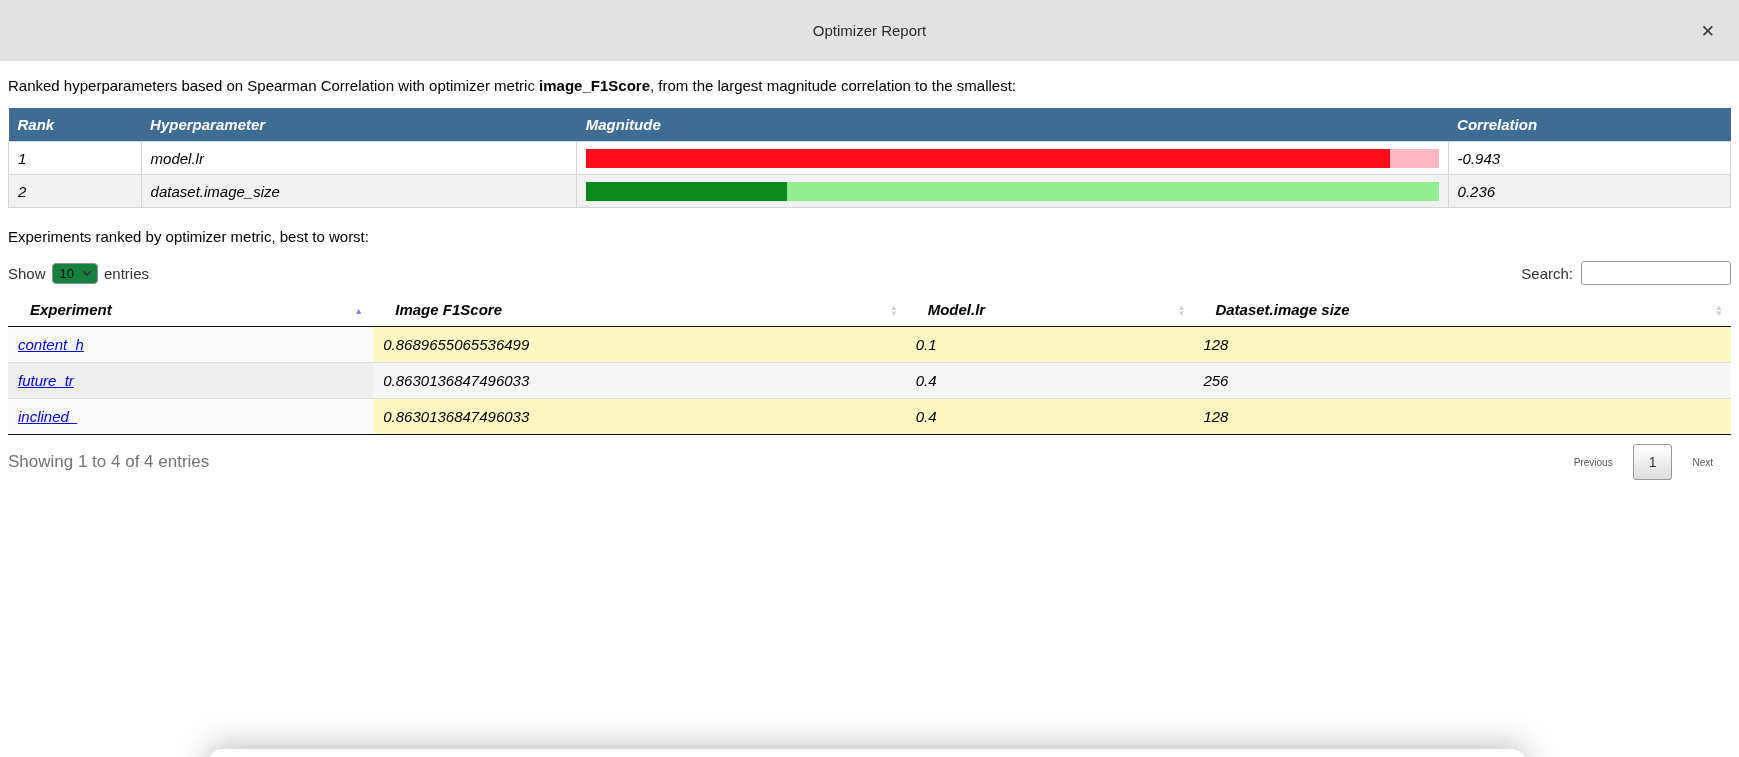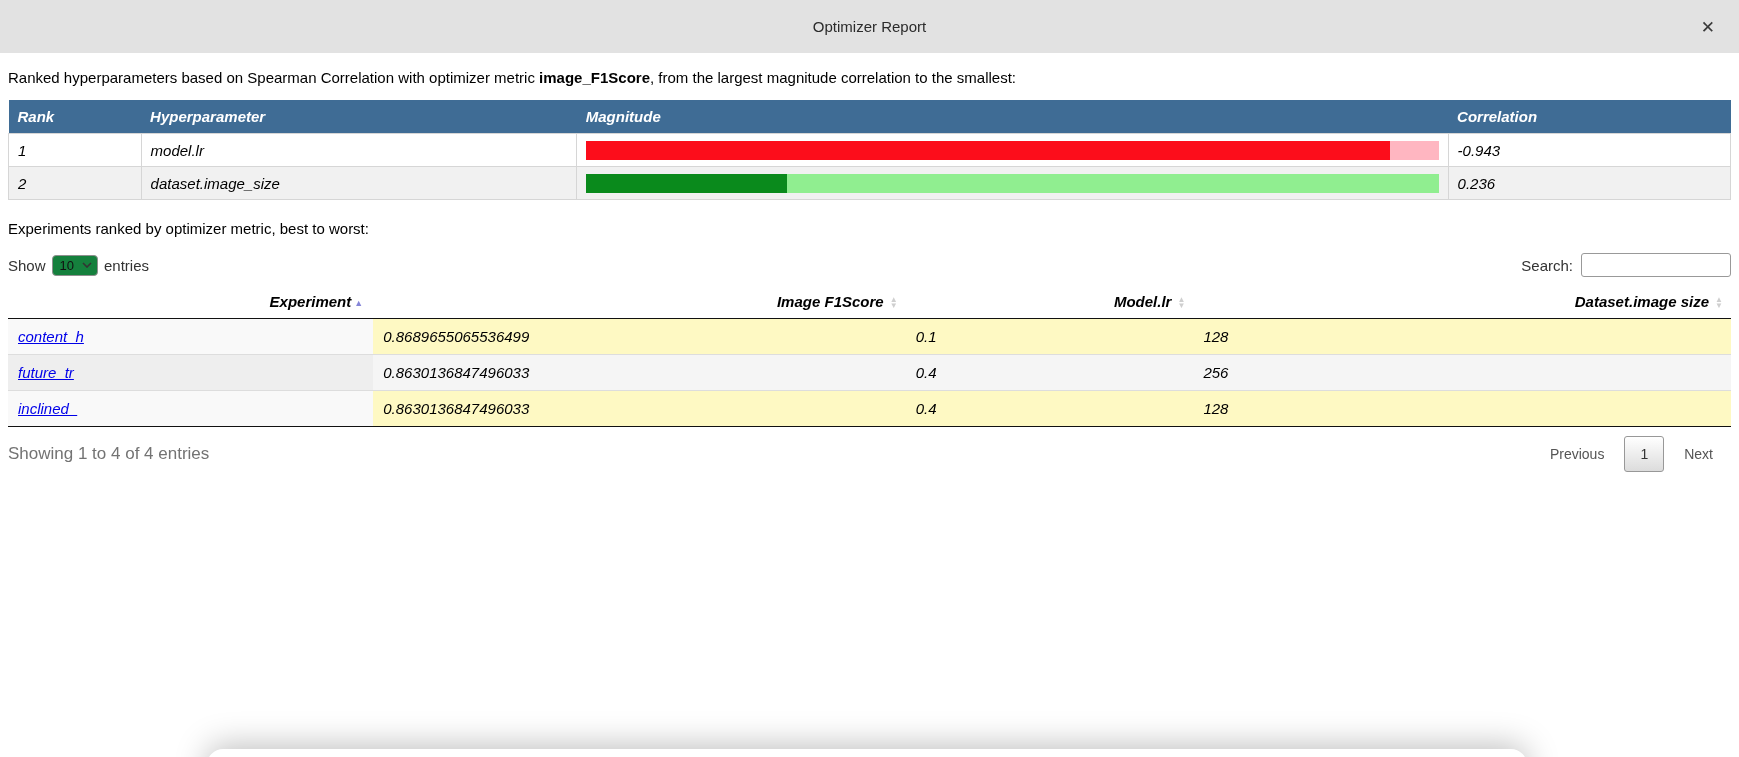--- a/index.html
+++ b/index.html
@@ -7,21 +7,21 @@
   body {
     font-family: "Liberation Sans", sans-serif;
     font-size: 15px;
     color: #000;
     background: #fff;
     position: relative;
   }
   
   .titlebar {
     position: relative;
-    height: 53px;
+    height: 61px;
     background: #e2e2e2;
     display: flex;
     align-items: center;
     justify-content: center;
   }
   .titlebar-title { font-size: 15px; color: #2b2b2b; }
   .close-btn {
     position: absolute;
     right: 24px;
     top: 50%;
@@ -91,21 +91,21 @@
     font-size: 14px;
     padding: 0 6px;
     outline: none;
   }
 
   
   .exp-table { margin-top: 10px; border-bottom: 1px solid #111; }
   .exp-table thead th {
     position: relative;
     font-weight: 700;
-    text-align: right;
+    text-align: left;
     padding: 6px 22px 8px 22px;
     border-bottom: 1px solid #111;
     font-size: 15px;
     cursor: pointer;
   }
   .sort-icon-asc {
     position: absolute;
     right: 10px;
     top: 50%;
     transform: translateY(-50%);
@@ -137,21 +137,21 @@
 
   
   .table-footer {
     margin-top: 9px;
     display: flex;
     justify-content: space-between;
     align-items: center;
   }
   .info-text { color: #737373; font-size: 17px; }
   .pagination { display: flex; align-items: center; padding-right: 8px; }
-  .page-btn { color: #555; font-size: 14px; padding: 8px 10px; cursor: default; }
+  .page-btn { color: #555; font-size: 10px; padding: 8px 10px; cursor: default; }
   .page-number {
     display: inline-block;
     padding: 9px 15px;
     margin: 0 10px;
     border: 1px solid #989898;
     border-radius: 3px;
     background: linear-gradient(#ffffff, #dcdcdc);
     color: #333;
     font-size: 14px;
     cursor: pointer;

